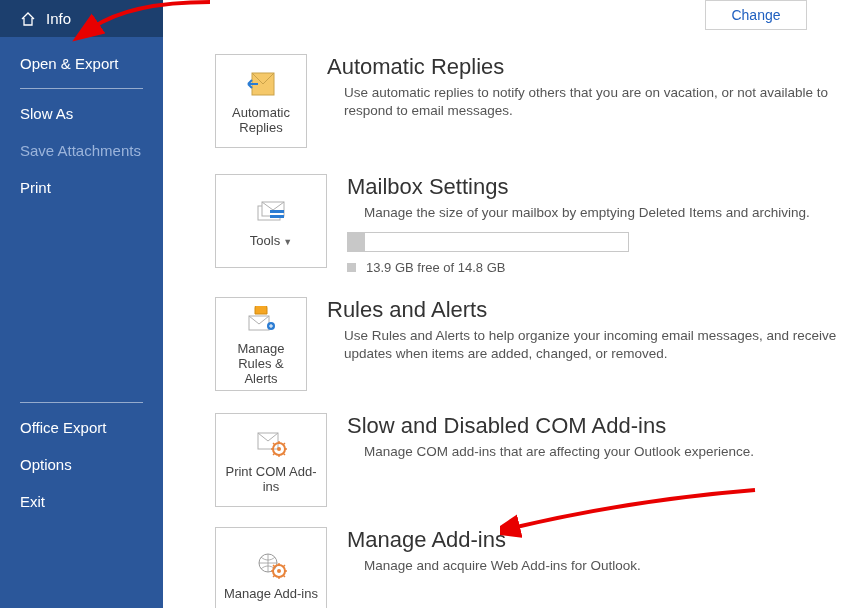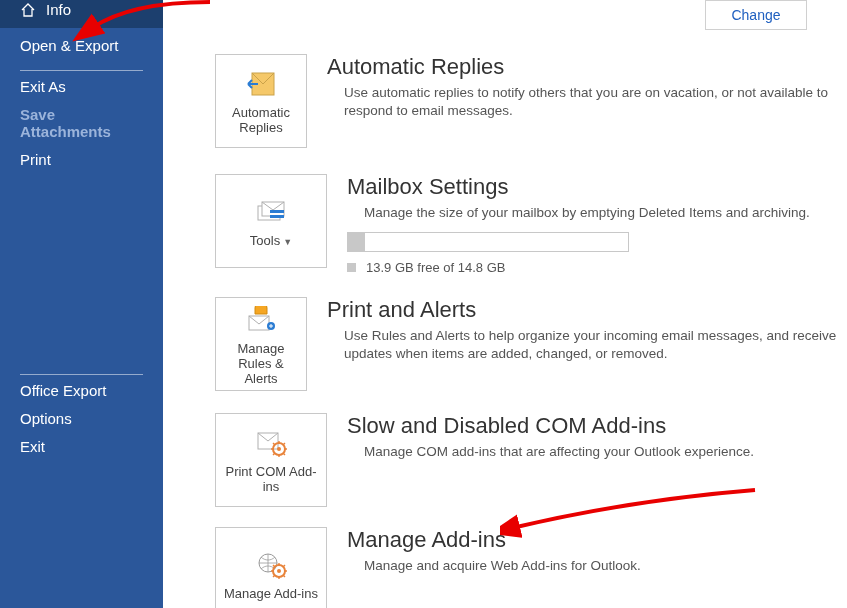--- a/index.html
+++ b/index.html
@@ -1,20 +1,20 @@
 <!DOCTYPE html>
 <html><head>
 <meta charset="utf-8">
 <style>
   html,body{margin:0;padding:0;font-family:"Segoe UI",Arial,sans-serif;background:#fff;color:#333;}
   #app{width:847px;height:608px;position:relative;overflow:hidden;}
   .sidebar{position:absolute;left:0;top:0;width:163px;height:608px;background:#2b579a;color:#fff;}
-  .sb-item{display:flex;align-items:center;padding:1px 20px 10px 20px;font-size:15px;cursor:pointer;}
+  .sb-item{display:flex;align-items:center;padding:10px 20px 10px 20px;font-size:15px;cursor:pointer;}
   .sb-item.active{background:#1c3f6e;}
-  .sb-item.disabled{color:#9bb4db;cursor:default;font-weight:bold;}
+  .sb-item.disabled{color:#9bb4db;cursor:default;}
   .sb-item .ico{margin-right:10px;display:inline-flex;align-items:center;}
   .sb-divider{height:1px;background:rgba(255,255,255,0.5);margin:6px 20px 6px 20px;}
   .sb-spacer{height:190px;}
   svg{display:block;}
 
   .main{position:absolute;left:163px;top:0;right:0;bottom:0;background:#fff;}
   .change-box{position:absolute;top:0;right:40px;width:100px;height:28px;border:1px solid #d0d0d0;text-align:center;}
   .change-link{color:#2060c0;font-size:14px;line-height:28px;cursor:pointer;}
 
   .section{display:flex;align-items:flex-start;margin-left:52px;}
@@ -51,21 +51,21 @@
       <span>Info</span>
     </div>
 
     <div style="height:8px"></div>
     <div class="sb-item">
       <span>Open &amp; Export</span>
     </div>
     <div class="sb-divider"></div>
 
     <div class="sb-item">
-      <span>Exit As</span>
+      <span>Slow As</span>
     </div>
     <div class="sb-item disabled">
       <span>Save Attachments</span>
     </div>
     <div class="sb-item">
       <span>Print</span>
     </div>
 
     <div class="sb-spacer"></div>
     <div class="sb-divider"></div>
@@ -137,21 +137,21 @@
             <rect x="4" y="10" width="20" height="14" fill="#fff" stroke="#b0b0b0"></rect>
             <path d="M4 10 L14 18 L24 10" fill="none" stroke="#b0b0b0"></path>
             <path d="M10 2 a6 6 0 0 1 12 0 v6 h-12z" fill="#f5a623" stroke="#d18a10"></path>
             <circle cx="26" cy="20" r="4" fill="#2b7cd3"></circle>
             <path d="M24 20h4M26 18v4" stroke="#fff" stroke-width="1"></path>
           </svg>
         </div>
         <div class="tile-label">Manage Rules &amp; Alerts</div>
       </div>
       <div class="sec-text">
-        <div class="sec-title">Print and Alerts</div>
+        <div class="sec-title">Rules and Alerts</div>
         <div class="sec-desc">Use Rules and Alerts to help organize your incoming email messages, and receive updates when items are added, changed, or removed.</div>
       </div>
     </div>
 
     <div class="section" style="margin-top:22px;">
       <div class="tile">
         <div class="tile-ico">
           <svg width="32" height="28" viewBox="0 0 32 28">
             <rect x="3" y="4" width="20" height="16" fill="#fff" stroke="#b0b0b0"></rect>
             <path d="M3 4 L13 12 L23 4" fill="none" stroke="#b0b0b0"></path>

